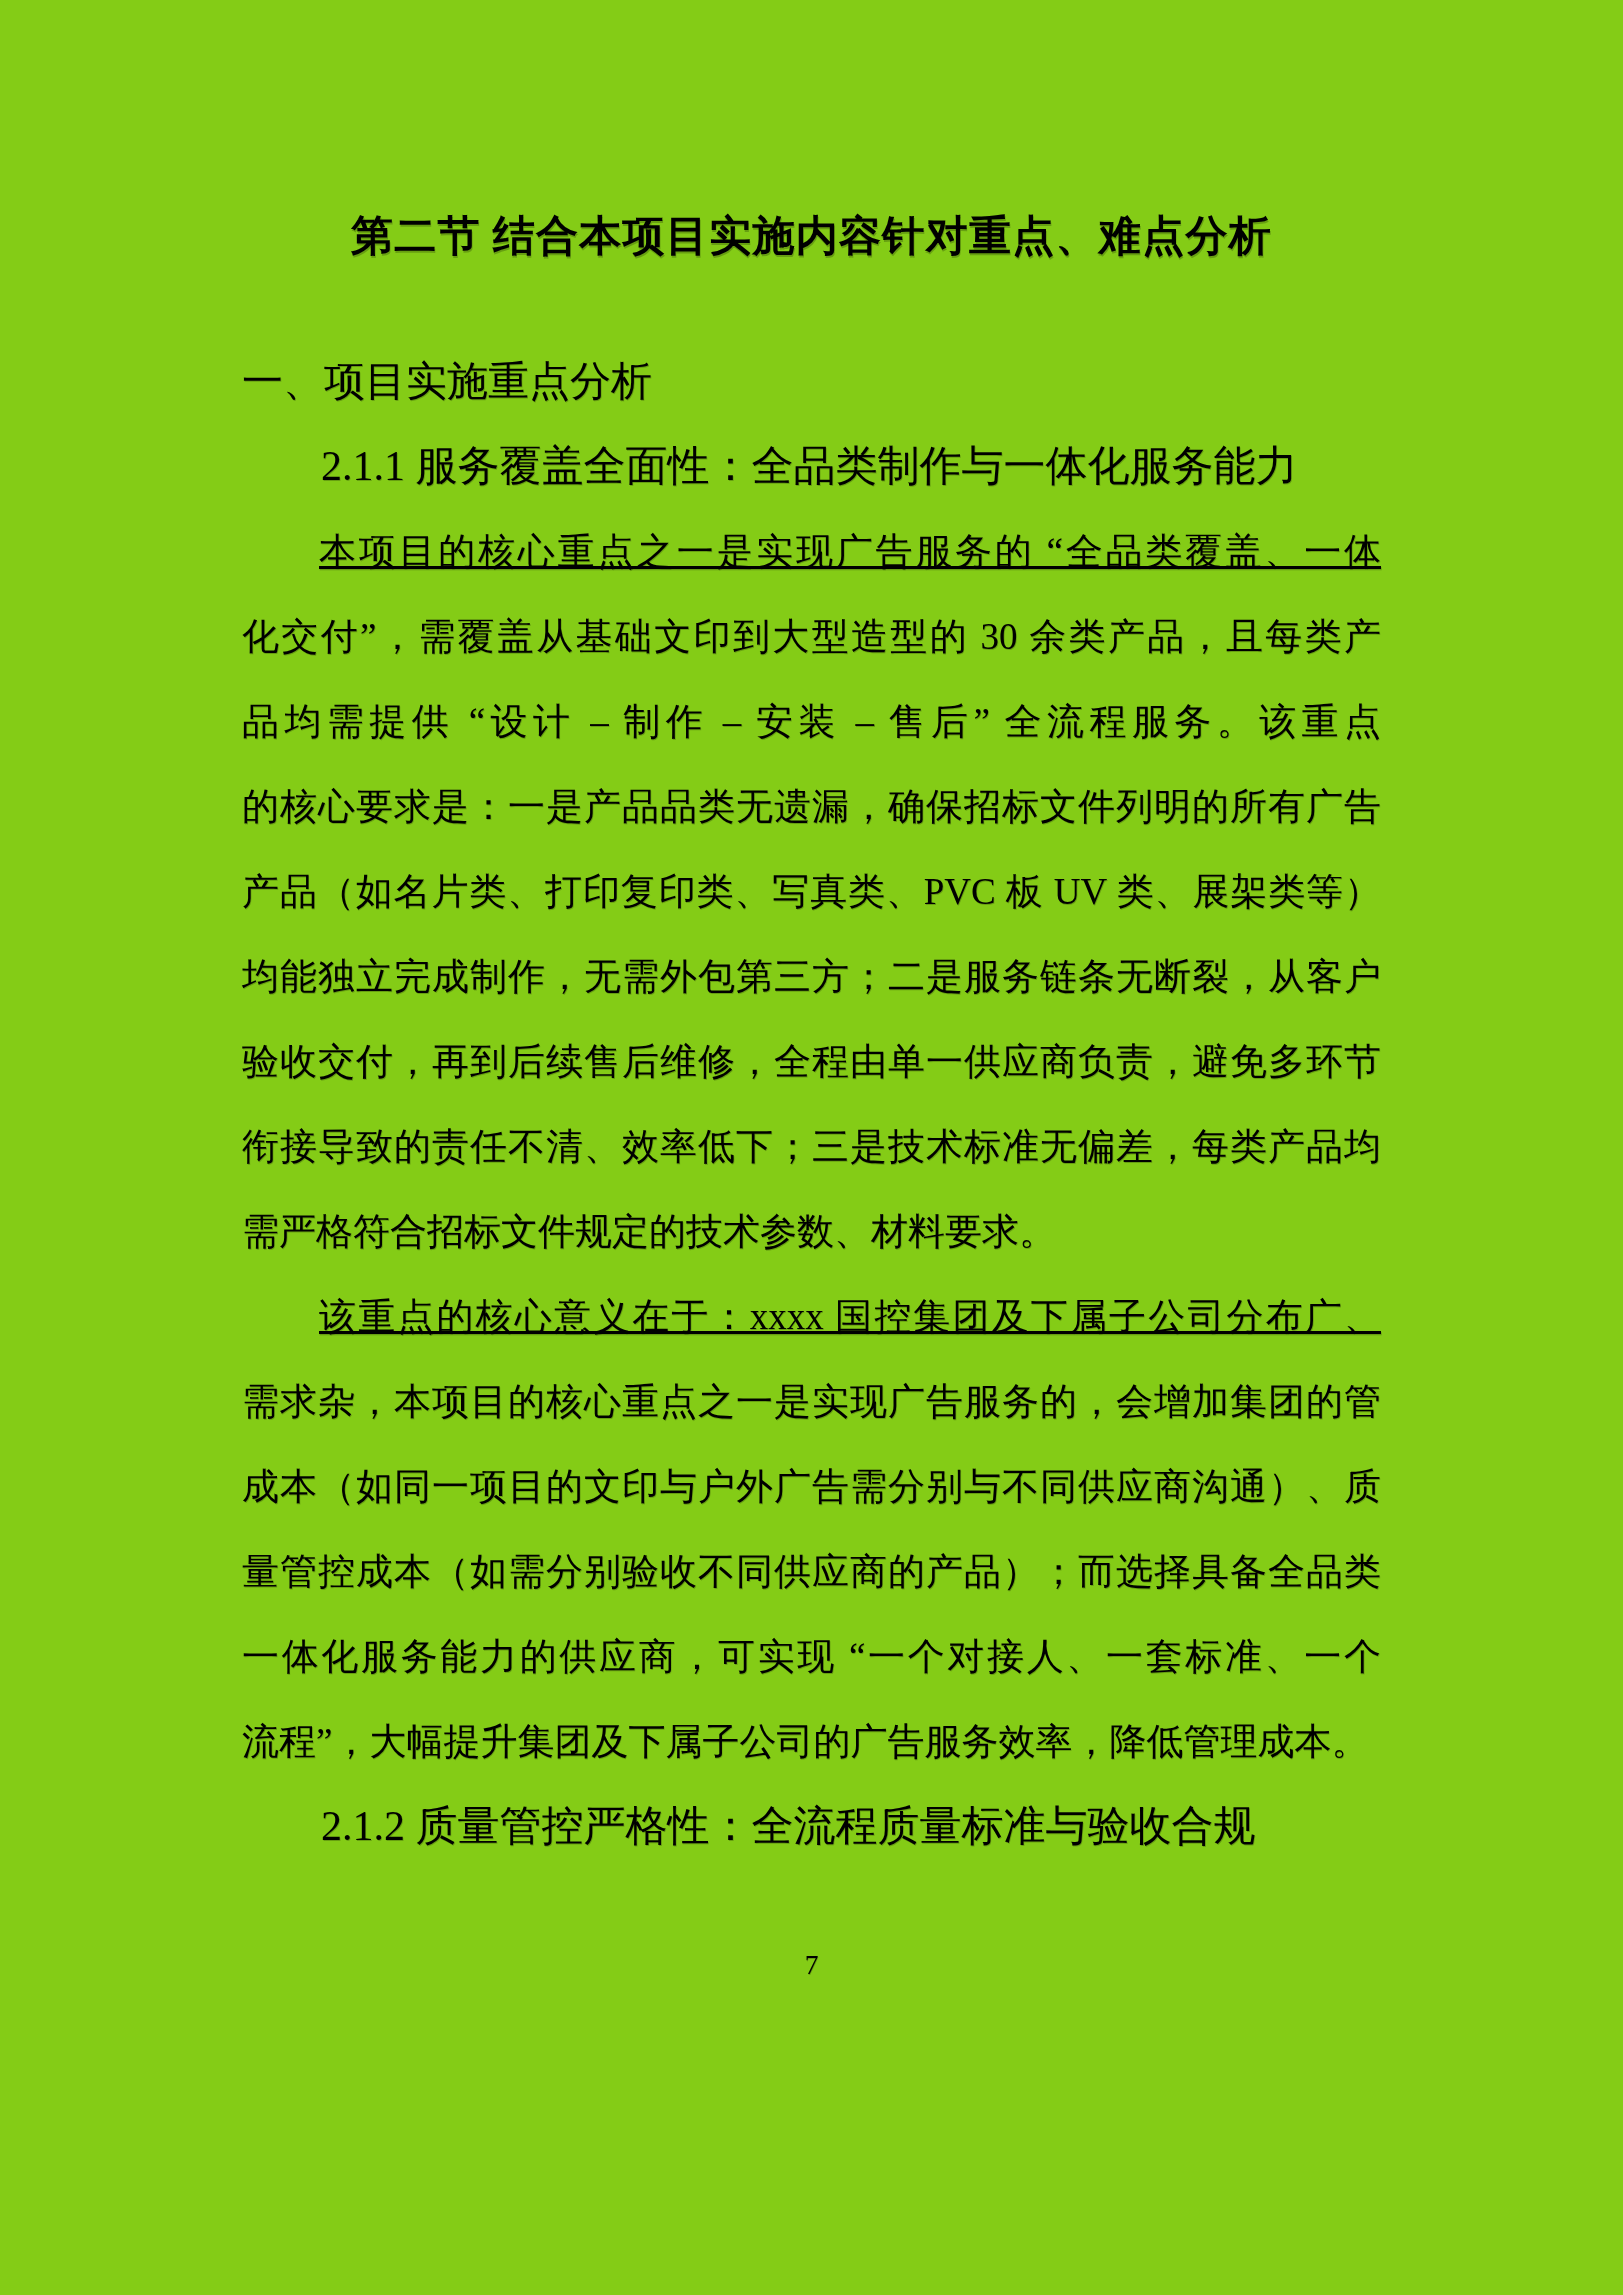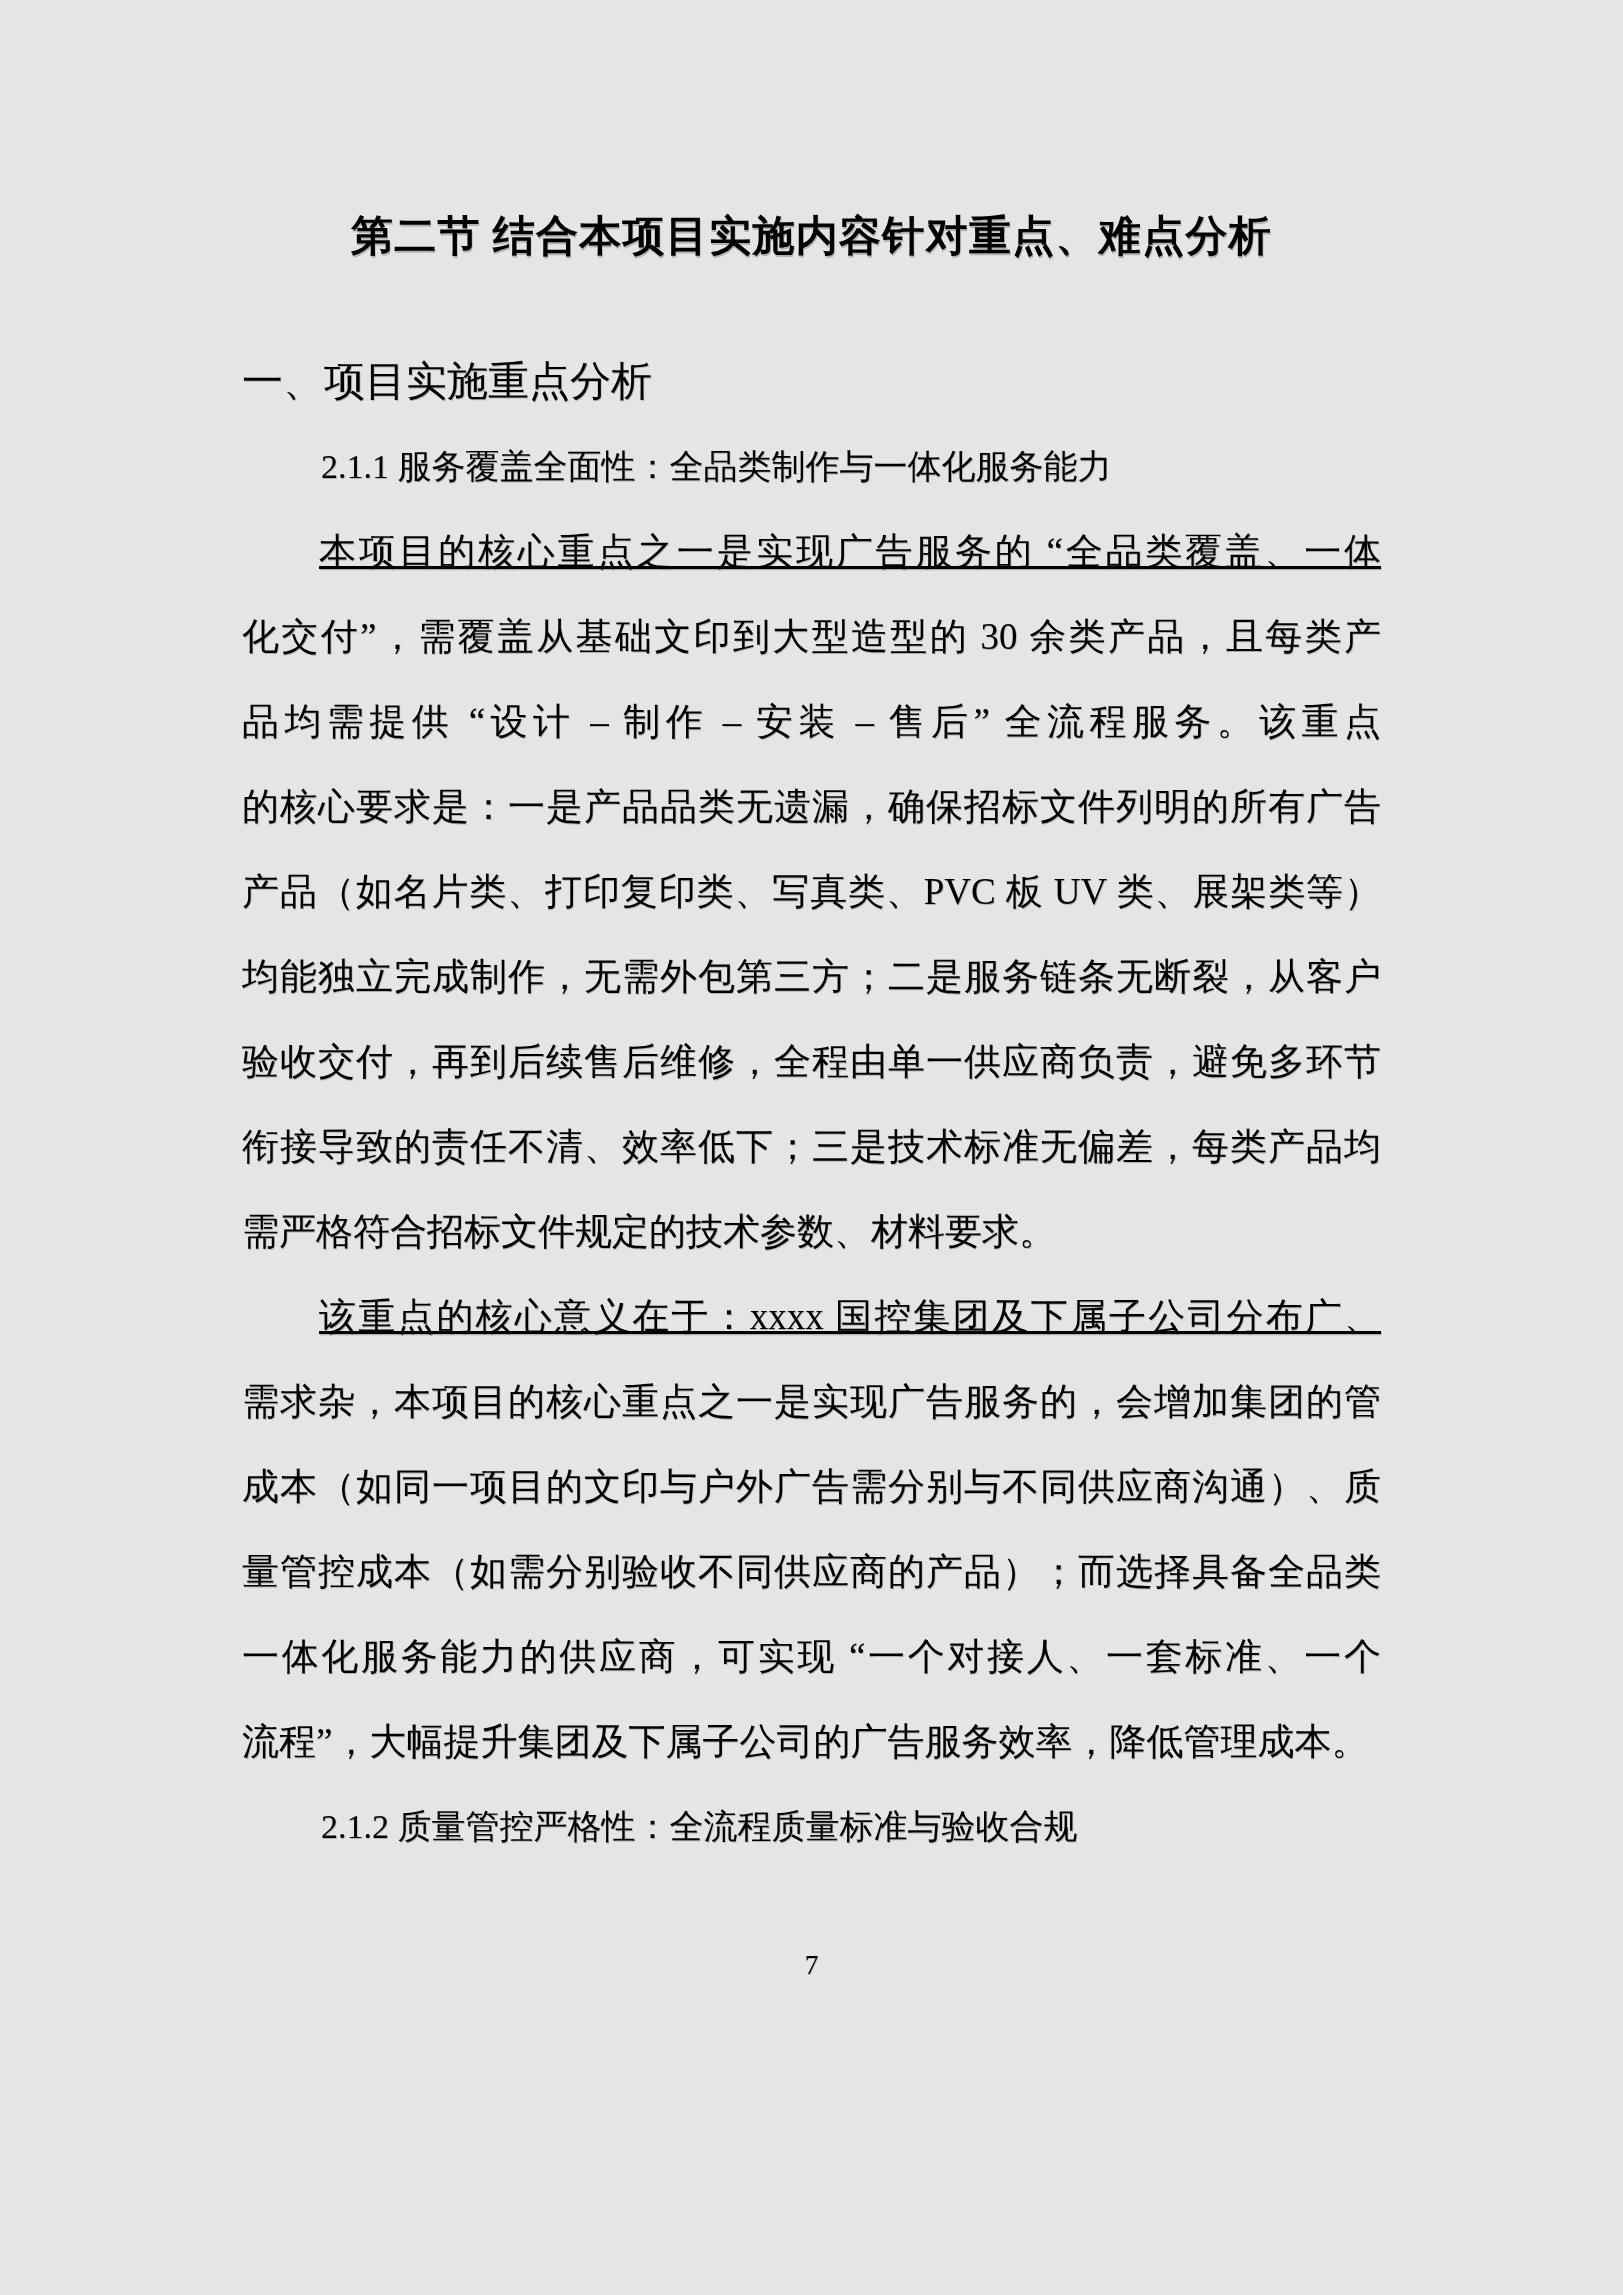--- a/index.html
+++ b/index.html
@@ -5,21 +5,21 @@
   html, body {
     margin: 0;
     padding: 0;
     background: #ffffff;
   }
   .page {
     position: relative;
     width: 1623px;
     height: 2295px;
     margin: 0 auto;
-    background: #e5e5e5;
+    background: #84cc16;
     box-sizing: border-box;
     padding: 0 242px;
     overflow: hidden;
     font-family: "Liberation Serif", "DejaVu Serif", serif;
     color: #000000;
   }
   .doc-title {
     margin-top: 194px;
     line-height: 85px;
     font-size: 42px;
@@ -30,21 +30,21 @@
     white-space: pre;
   }
   .section-heading {
     margin-top: 60px;
     line-height: 85px;
     font-size: 41px;
     text-shadow: 0.7px 1.3px 0 rgba(0,0,0,0.22);
   }
   .sub-heading {
     line-height: 85px;
-    font-size: 34px;
+    font-size: 42px;
     padding-left: 79px;
     text-shadow: 0.7px 1.3px 0 rgba(0,0,0,0.22);
   }
   .para .line {
     line-height: 85px;
     height: 85px;
     font-size: 37px;
     text-align: justify;
     text-align-last: justify;
     text-shadow: 0.7px 1.3px 0 rgba(0,0,0,0.22);

